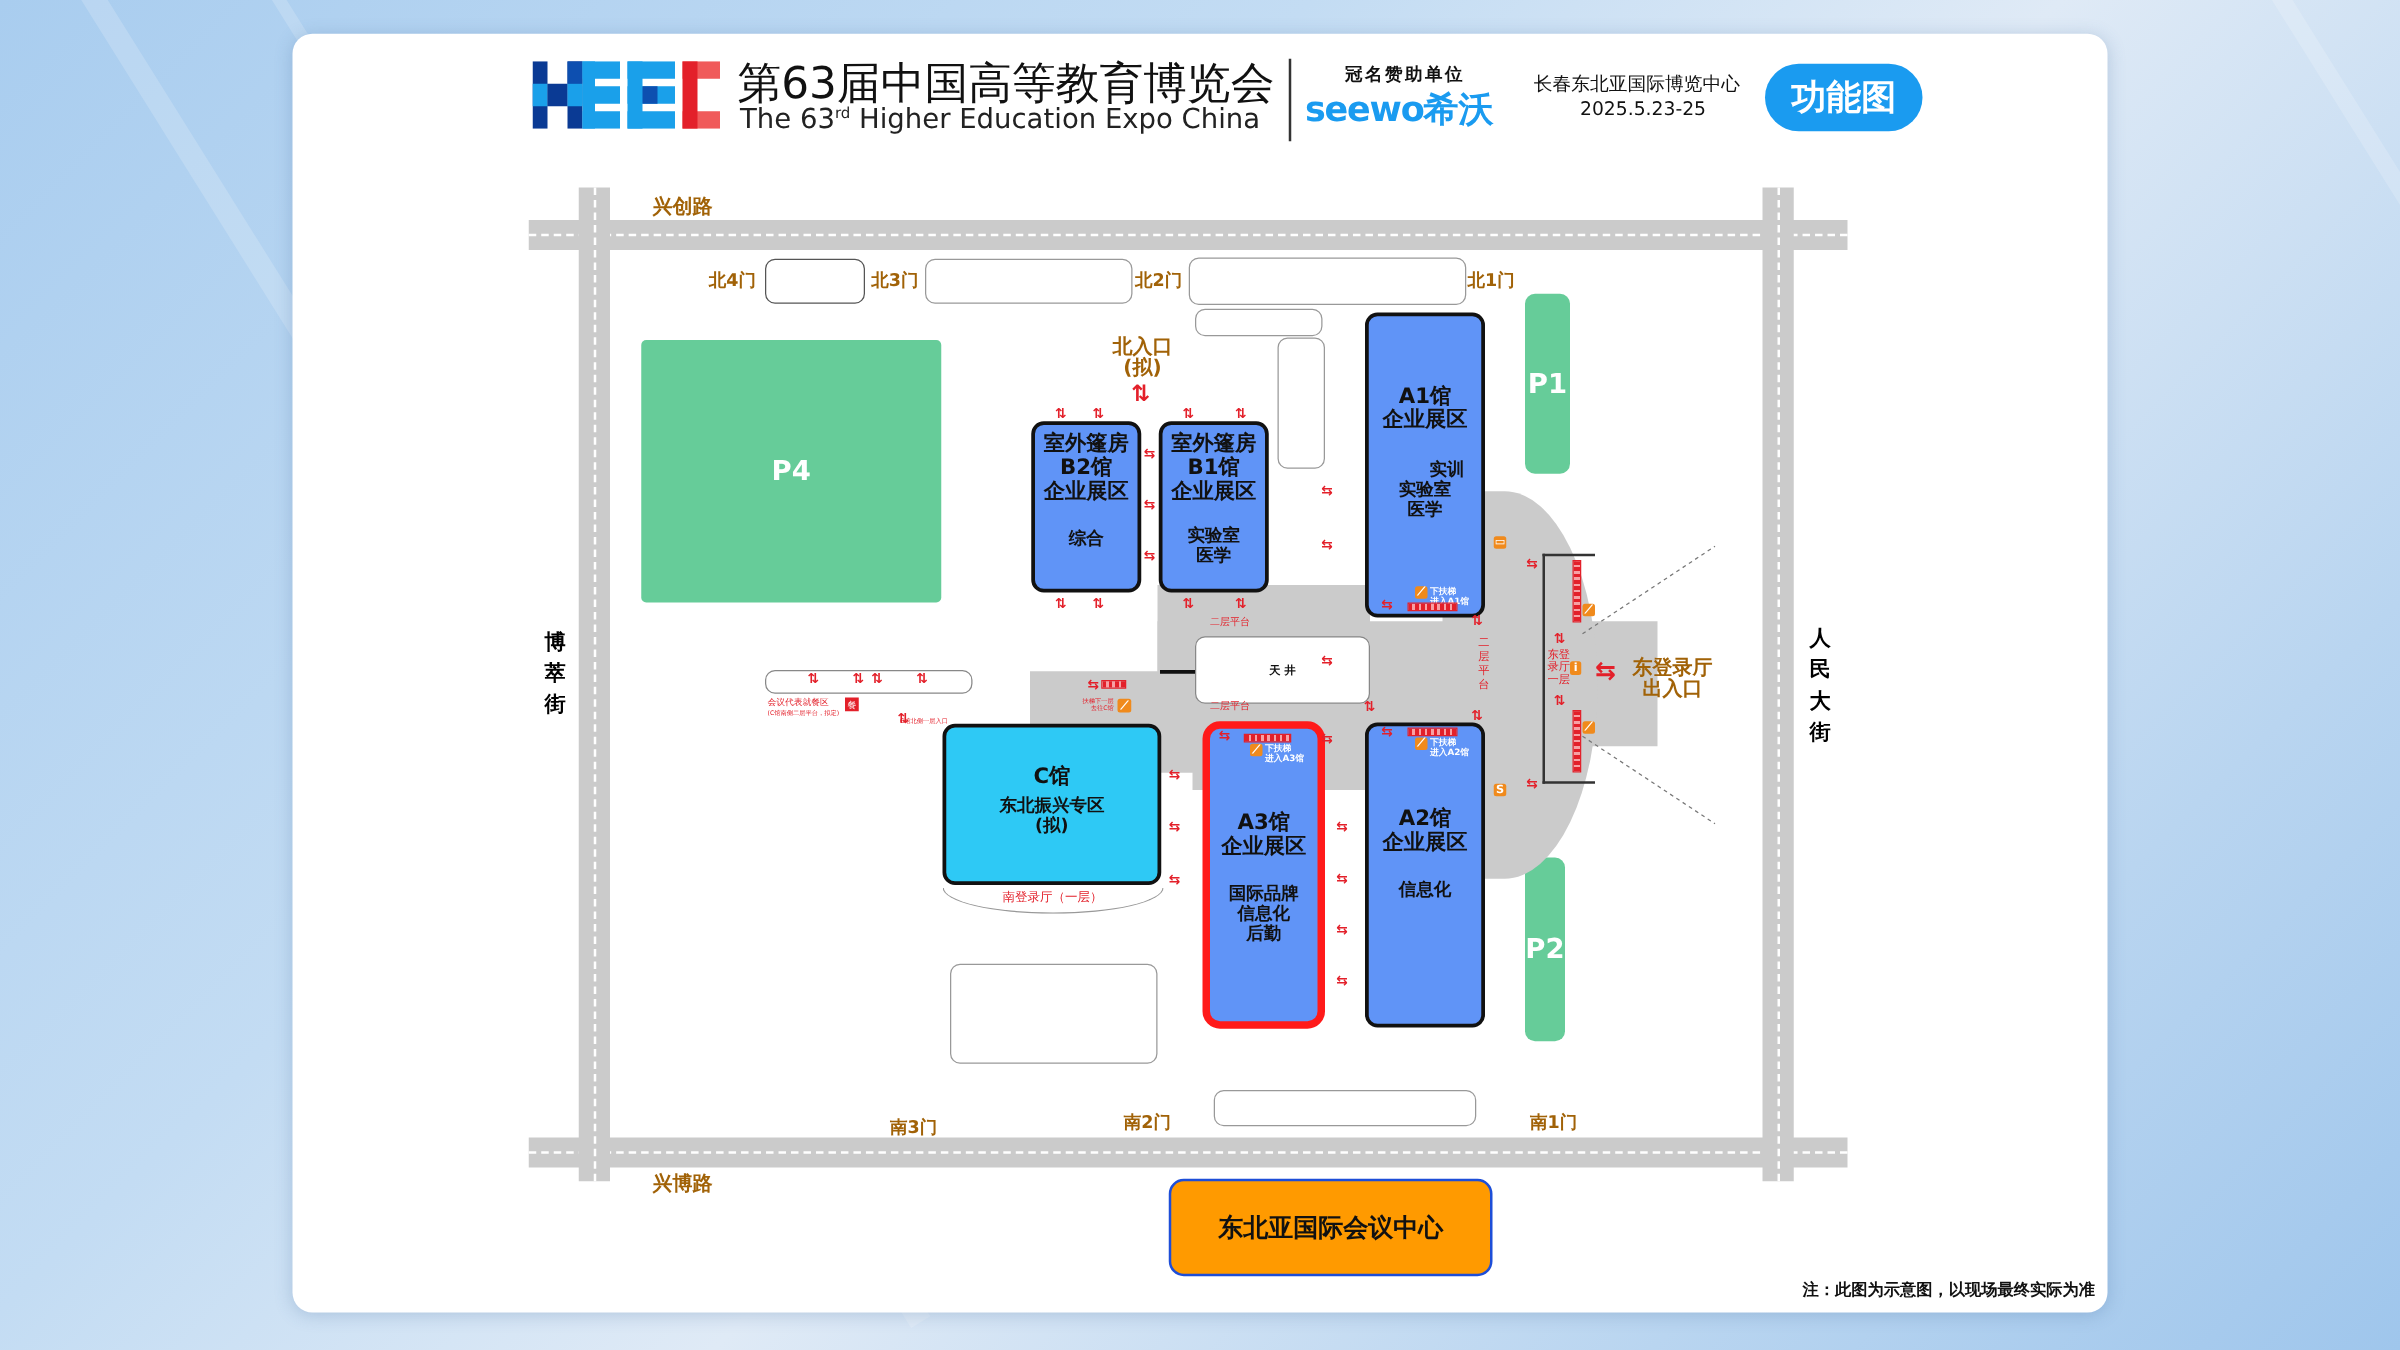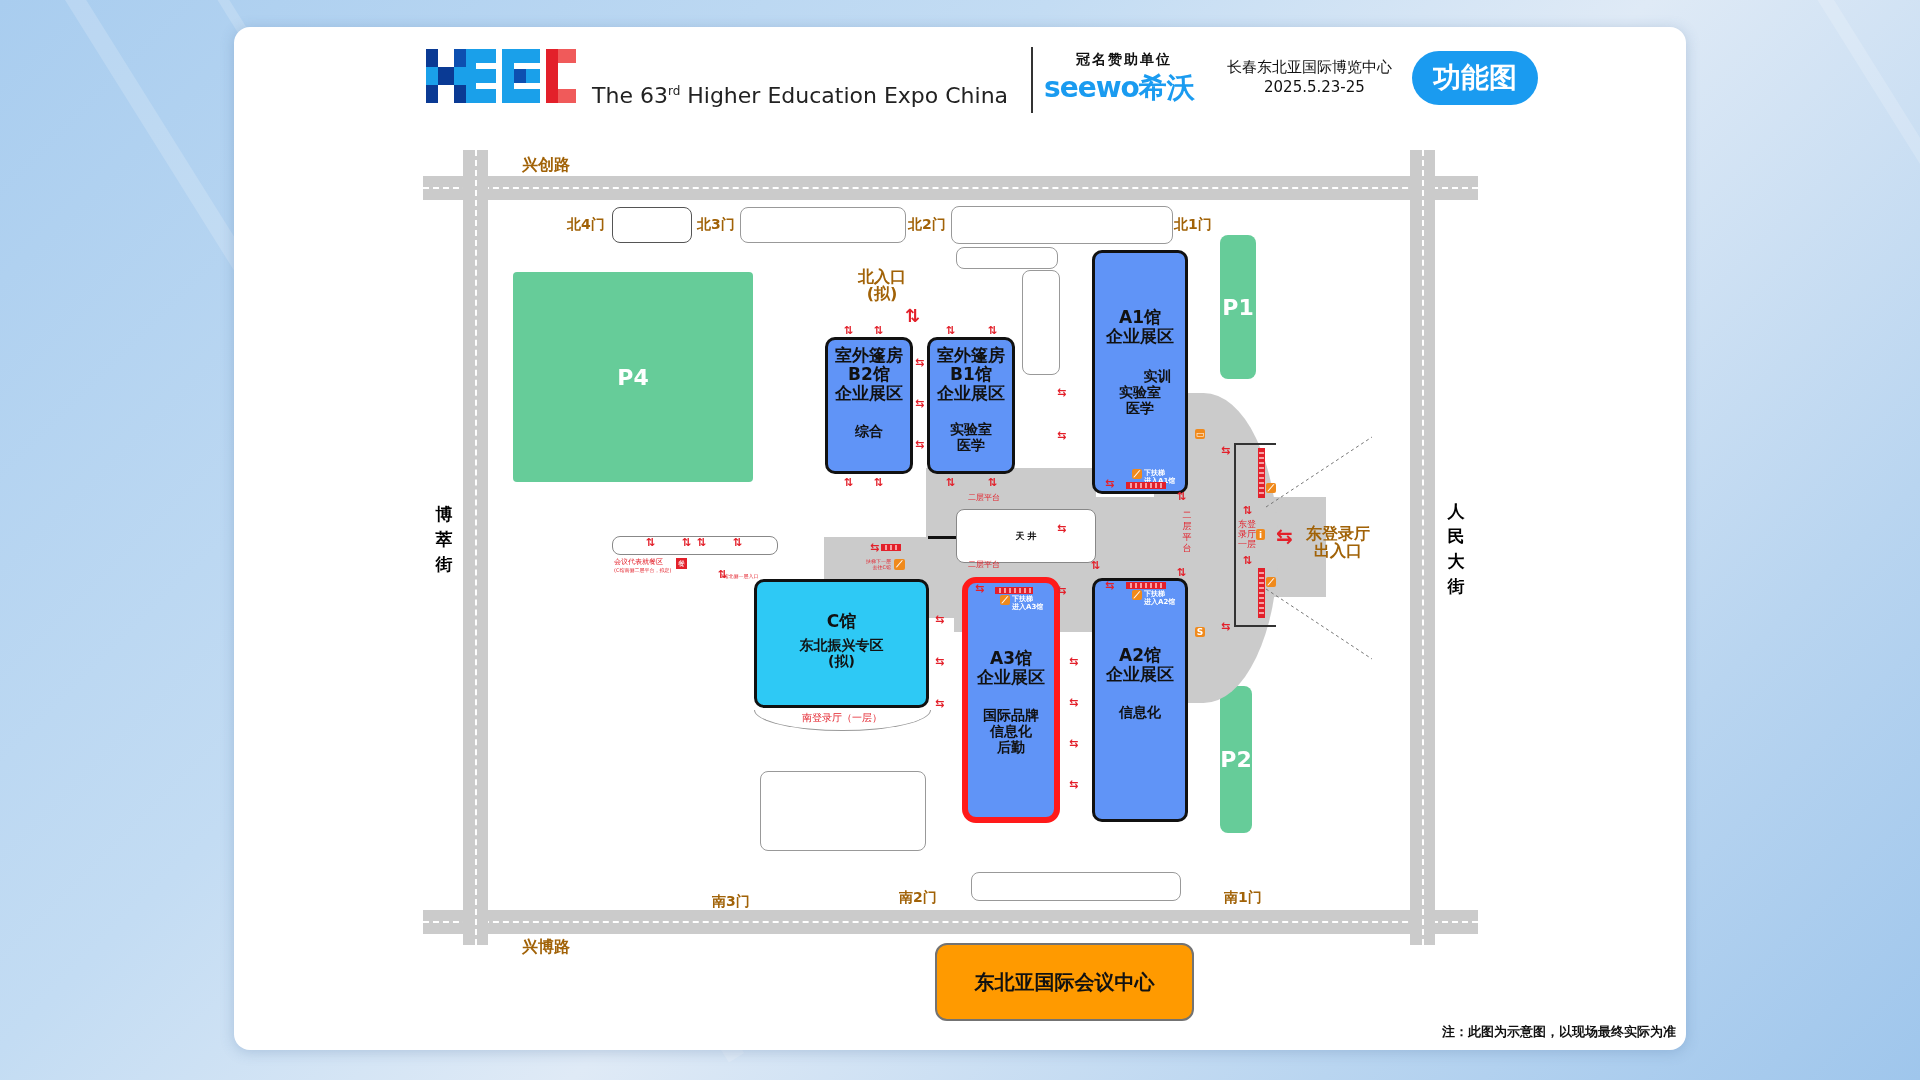--- a/index.html
+++ b/index.html
@@ -54,20 +54,21 @@
       <rect x="76" y="0" width="38" height="14" fill="#1aa0ea"></rect>
       <rect x="76" y="20" width="38" height="14" fill="#1aa0ea"></rect>
       <rect x="76" y="40" width="38" height="14" fill="#1aa0ea"></rect>
       <rect x="76" y="0" width="12" height="54" fill="#1aa0ea"></rect>
       <rect x="88" y="20" width="12" height="14" fill="#0d4fb0"></rect>
       <rect x="120" y="0" width="30" height="14" fill="#f05a5a"></rect>
       <rect x="120" y="40" width="30" height="14" fill="#f05a5a"></rect>
       <rect x="120" y="0" width="12" height="54" fill="#e3202a"></rect>
     </svg>
   </div>
+  <div class="abs" style="left:356px;top:16px;font-size:35px;color:#111;letter-spacing:0px;white-space:nowrap;">第63届中国高等教育博览会</div>
   <div class="abs" style="left:358px;top:56px;font-size:22px;color:#222;white-space:nowrap;">
     <span>The 63</span><sup style="font-size:12px;">rd</sup><span> Higher Education Expo China</span>
   </div>
   <div class="abs" style="left:797px;top:20px;width:2px;height:66px;background:#333;"></div>
   <div class="abs" style="left:842px;top:24px;font-size:14px;font-weight:bold;letter-spacing:2px;color:#111;white-space:nowrap;">冠名赞助单位</div>
   <div class="abs" style="left:810px;top:42px;white-space:nowrap;color:#1a9bf0;font-weight:bold;">
     <span style="font-size:28px;letter-spacing:-1px;">seewo</span><span style="font-size:28px;">希沃</span>
   </div>
   <div class="abs" style="left:993px;top:31px;font-size:15px;color:#111;white-space:nowrap;">长春东北亚国际博览中心</div>
   <div class="abs" style="left:1030px;top:51px;font-size:15px;color:#111;white-space:nowrap;">2025.5.23-25</div>
@@ -108,21 +109,21 @@
   <div class="gate" style="left:717px;top:179px;width:220px;height:36px;"></div>
   <div class="lbl" style="left:940px;top:189px;font-size:14px;">北1门</div>
 
   <div class="gate" style="left:722px;top:220px;width:100px;height:20px;"></div>
   <div class="gate" style="left:788px;top:243px;width:36px;height:103px;"></div>
 
   <div class="park" style="left:279px;top:245px;width:240px;height:210px;font-size:22px;border-radius:4px;">P4</div>
   <div class="park" style="left:986px;top:208px;width:36px;height:144px;font-size:22px;">P1</div>
   <div class="park" style="left:986px;top:659px;width:32px;height:147px;font-size:22px;">P2</div>
 
-  <div class="lbl" style="left:624px;top:241px;font-size:16px;text-align:center;line-height:17px;">
+  <div class="lbl" style="left:656px;top:241px;font-size:16px;text-align:center;line-height:17px;">
     <div>北入口</div>
     <div>(拟)</div>
   </div>
   <div class="arr" style="left:671px;top:280px;font-size:18px;line-height:18px;">⇅</div>
 
   <div class="abs" style="left:692px;top:441px;width:170px;height:150px;background:#cbcbcb;"></div>
   <div class="abs" style="left:590px;top:510px;width:160px;height:81px;background:#cbcbcb;"></div>
   <div class="abs" style="left:692px;top:470px;width:400px;height:100px;background:#cbcbcb;"></div>
   <div class="abs" style="left:935px;top:612px;width:45px;height:0px;"></div>
   <div class="abs" style="left:720px;top:555px;width:200px;height:50px;background:#cbcbcb;"></div>
@@ -283,18 +284,18 @@
   <div class="arr" style="left:701px;top:629px;">⇆</div>
   <div class="arr" style="left:701px;top:671px;">⇆</div>
   <div class="arr" style="left:835px;top:629px;">⇆</div>
   <div class="arr" style="left:835px;top:670px;">⇆</div>
   <div class="arr" style="left:835px;top:711px;">⇆</div>
   <div class="arr" style="left:835px;top:752px;">⇆</div>
   <div class="arr" style="left:741px;top:556px;">⇆</div>
   <div class="arr" style="left:871px;top:451px;">⇆</div>
   <div class="arr" style="left:871px;top:553px;">⇆</div>
 
-  <div class="abs" style="left:701px;top:916px;width:255px;height:74px;background:#ff9a00;border:2px solid #737373;border-radius:12px;display:flex;align-items:center;justify-content:center;font-family:Liberation Mono, monospace;">
+  <div class="abs" style="left:701px;top:916px;width:255px;height:74px;background:#ff9a00;border:2px solid #1d4ed8;border-radius:12px;display:flex;align-items:center;justify-content:center;font-family:Liberation Mono, monospace;">
     <span style="font-size:20px;font-weight:bold;color:#111;">东北亚国际会议中心</span>
   </div>
 
   <div class="abs" style="right:10px;top:996px;font-size:13px;font-weight:bold;color:#111;white-space:nowrap;">注：此图为示意图，以现场最终实际为准</div>
 </div>
 
 </body></html>

